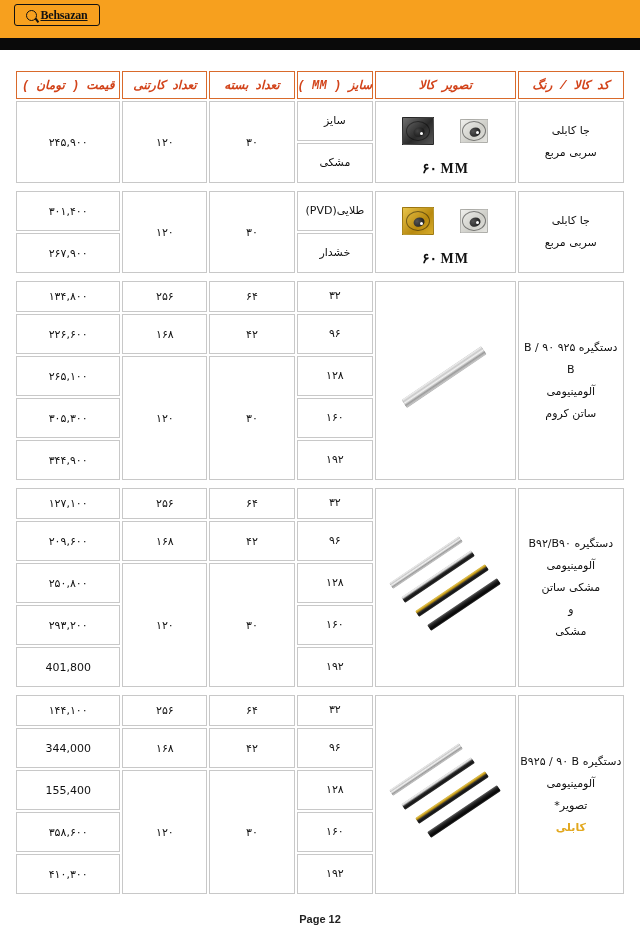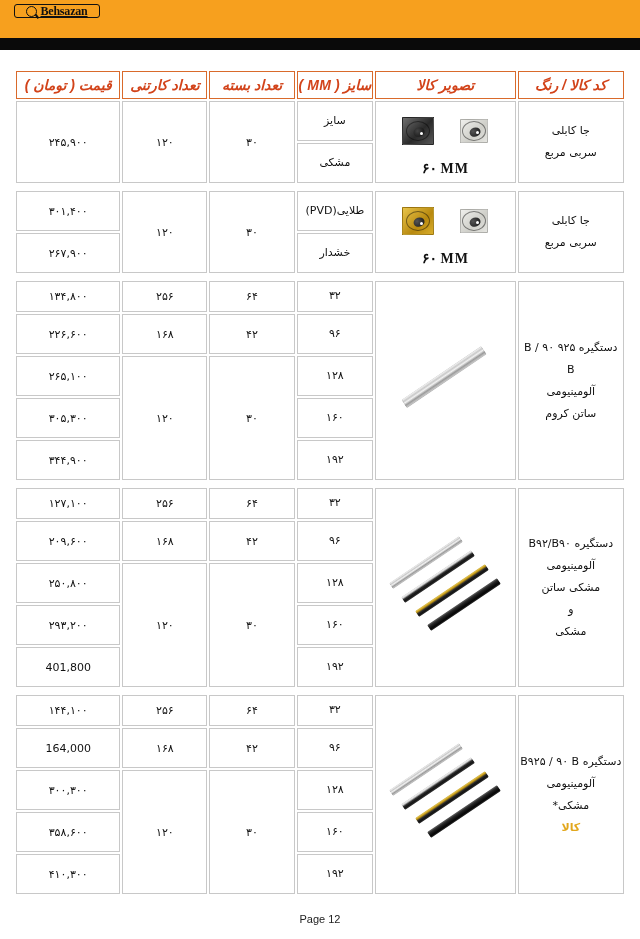--- a/index.html
+++ b/index.html
@@ -32,21 +32,21 @@
     text-align:center;
     color:#111;
     font-size:12.5px;
     font-weight:bold;
     letter-spacing:.4px;
     font-family:"DejaVu Sans","Liberation Sans",sans-serif;
   }
   .logo-box{
     position:absolute;
     top:4px;right:auto;left:14px;
-    width:86px;height:14px;
+    width:86px;height:22px;
     border:1.6px solid #111;
     border-radius:3px;
     background:#F7A01E;
     display:flex;align-items:center;justify-content:center;
     gap:3px;
     box-sizing:border-box;
   }
   .logo-text{
     font-family:"Liberation Serif","DejaVu Serif",serif;
     font-size:12px;font-weight:bold;color:#111;
@@ -88,24 +88,24 @@
     height:26px;
     border:1px solid #d96a2b;
     background:#fff;
     color:#D2431A;
     font-size:10px;
     font-weight:bold;
     white-space:nowrap;
   }
   tr.hdr th .hdr-t{
     display:inline-block;
-    font-family:Liberation Sans, sans-serif;
+    font-family:Liberation Mono, monospace;
     font-style:italic;
     font-weight:bold;
-    font-size:14px;
+    font-size:12px;
     color:#D2431A;
     letter-spacing:.2px;
   }
 
   
   col.c-code{width:100px;}
   col.c-img{width:132px;}
   col.c-size{width:72px;}
   col.c-pack{width:80px;}
   col.c-ctn{width:80px;}
@@ -190,21 +190,21 @@
   .b-chrome{background:linear-gradient(to bottom,#ffffff 0%,#c9c9c9 28%,#f2f2f2 46%,#9a9a9a 70%,#d8d8d8 100%);}
   .b-blackwhite{background:linear-gradient(to bottom,#fdfdfd 0%,#d7d7d7 24%,#303030 48%,#131313 74%,#3a3a3a 100%);}
   .b-gold{background:linear-gradient(to bottom,#f2d66a 0%,#c79b16 26%,#2a2a2a 52%,#111 76%,#333 100%);}
   .b-black{background:linear-gradient(to bottom,#6a6a6a 0%,#2b2b2b 26%,#141414 52%,#050505 76%,#2e2e2e 100%);}
 
   
   .footer{
     position:absolute;bottom:14px;left:0;right:0;
     text-align:center;
     font-family:"Liberation Sans","DejaVu Sans",sans-serif;
-    font-size:11px;font-weight:normal;color:#222;
+    font-size:11px;font-weight:bold;color:#222;
     direction:ltr;
   }
 </style>
 </head>
 <body>
 
 <div class="banner-wrap">
   <div class="logo-box">
     <span class="logo-text">Behsazan</span>
     <span class="logo-mark"></span>
@@ -386,49 +386,49 @@
           <td rowspan="1" class="cell-txt orange-cell">۱۹۲</td>
           <td class="num orange-cell">401,800</td>
         </tr>
         <tr>
           <td colspan="6" style="border:none;height:4px;background:#fff;"></td>
         </tr>
         <tr style="height: 31px;">
           <td rowspan="5" class="code-cell cell-txt">
             <span class="ln">دستگیره B۹۲۵ / ۹۰ B</span>
             <span class="ln">آلومینیومی</span>
-            <span class="ln">مشکی*</span>
-            <span class="ln gold">کالا</span>
+            <span class="ln">تصویر*</span>
+            <span class="ln gold">کابلی</span>
           </td>
           <td rowspan="5" class="imgcell">
             <div class="img-stage">
               <div class="bars">
                 <span class="bar b-chrome" style="left:-2px;top:30px;width:84px;"></span>
                 <span class="bar b-blackwhite" style="left:10px;top:44px;width:84px;"></span>
                 <span class="bar b-gold" style="left:24px;top:58px;width:84px;"></span>
                 <span class="bar b-black" style="left:36px;top:72px;width:84px;"></span>
               </div>
             </div>
           </td>
           <td rowspan="1" class="cell-txt">۳۲</td>
           <td class="num">۶۴</td>
           <td class="num">۲۵۶</td>
           <td class="num">۱۴۴,۱۰۰</td>
         </tr>
         <tr style="height: 40px;">
           <td rowspan="1" class="cell-txt">۹۶</td>
           <td class="num">۴۲</td>
           <td class="num">۱۶۸</td>
-          <td class="num">164,000</td>
+          <td class="num">344,000</td>
         </tr>
         <tr style="height: 40px;">
           <td rowspan="1" class="cell-txt">۱۲۸</td>
           <td rowspan="3" class="num">۳۰</td>
           <td rowspan="3" class="num">۱۲۰</td>
-          <td class="num">۳۰۰,۳۰۰</td>
+          <td class="num">155,400</td>
         </tr>
         <tr style="height: 40px;">
           <td rowspan="1" class="cell-txt">۱۶۰</td>
           <td class="num">۳۵۸,۶۰۰</td>
         </tr>
         <tr style="height: 40px;">
           <td rowspan="1" class="cell-txt">۱۹۲</td>
           <td class="num">۴۱۰,۳۰۰</td>
         </tr>
         <tr>

